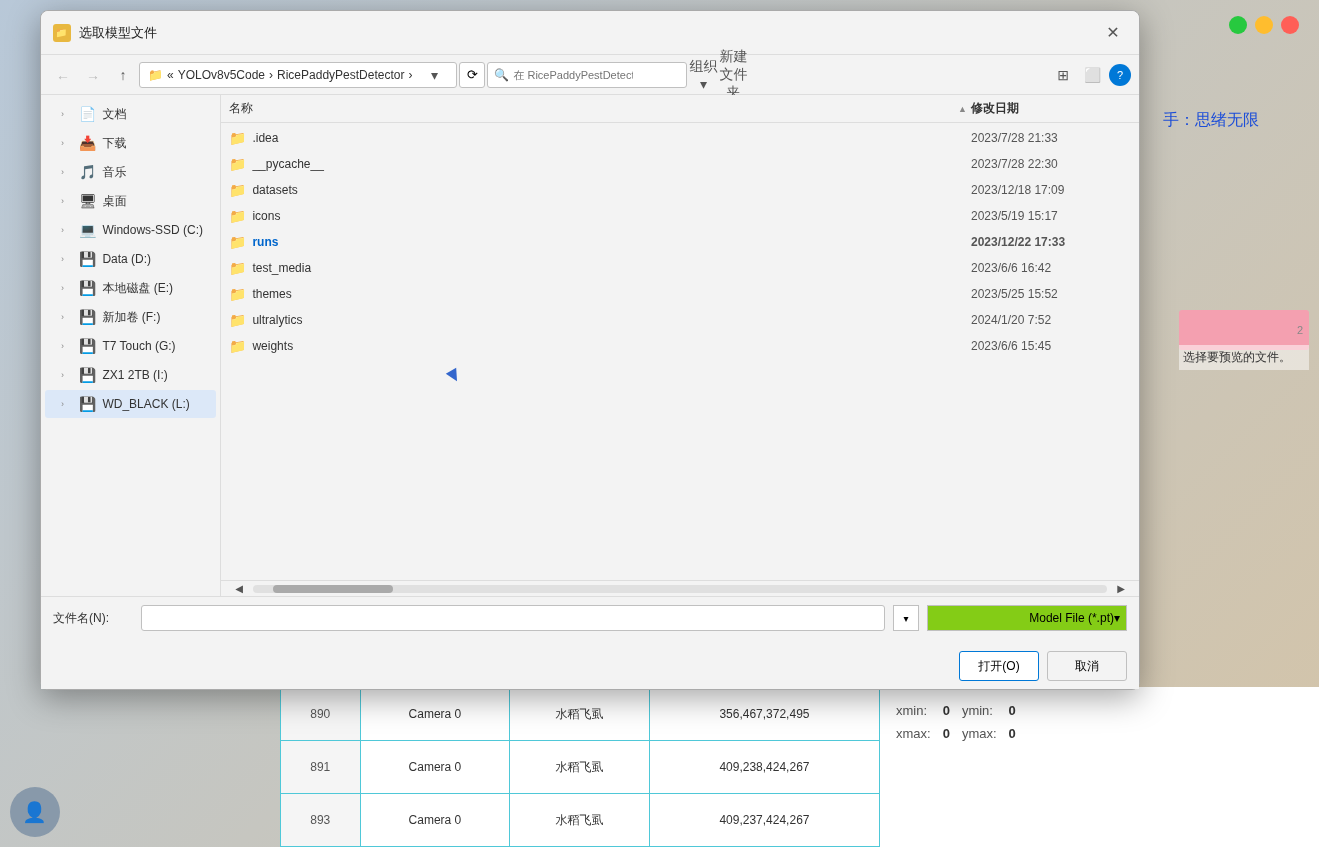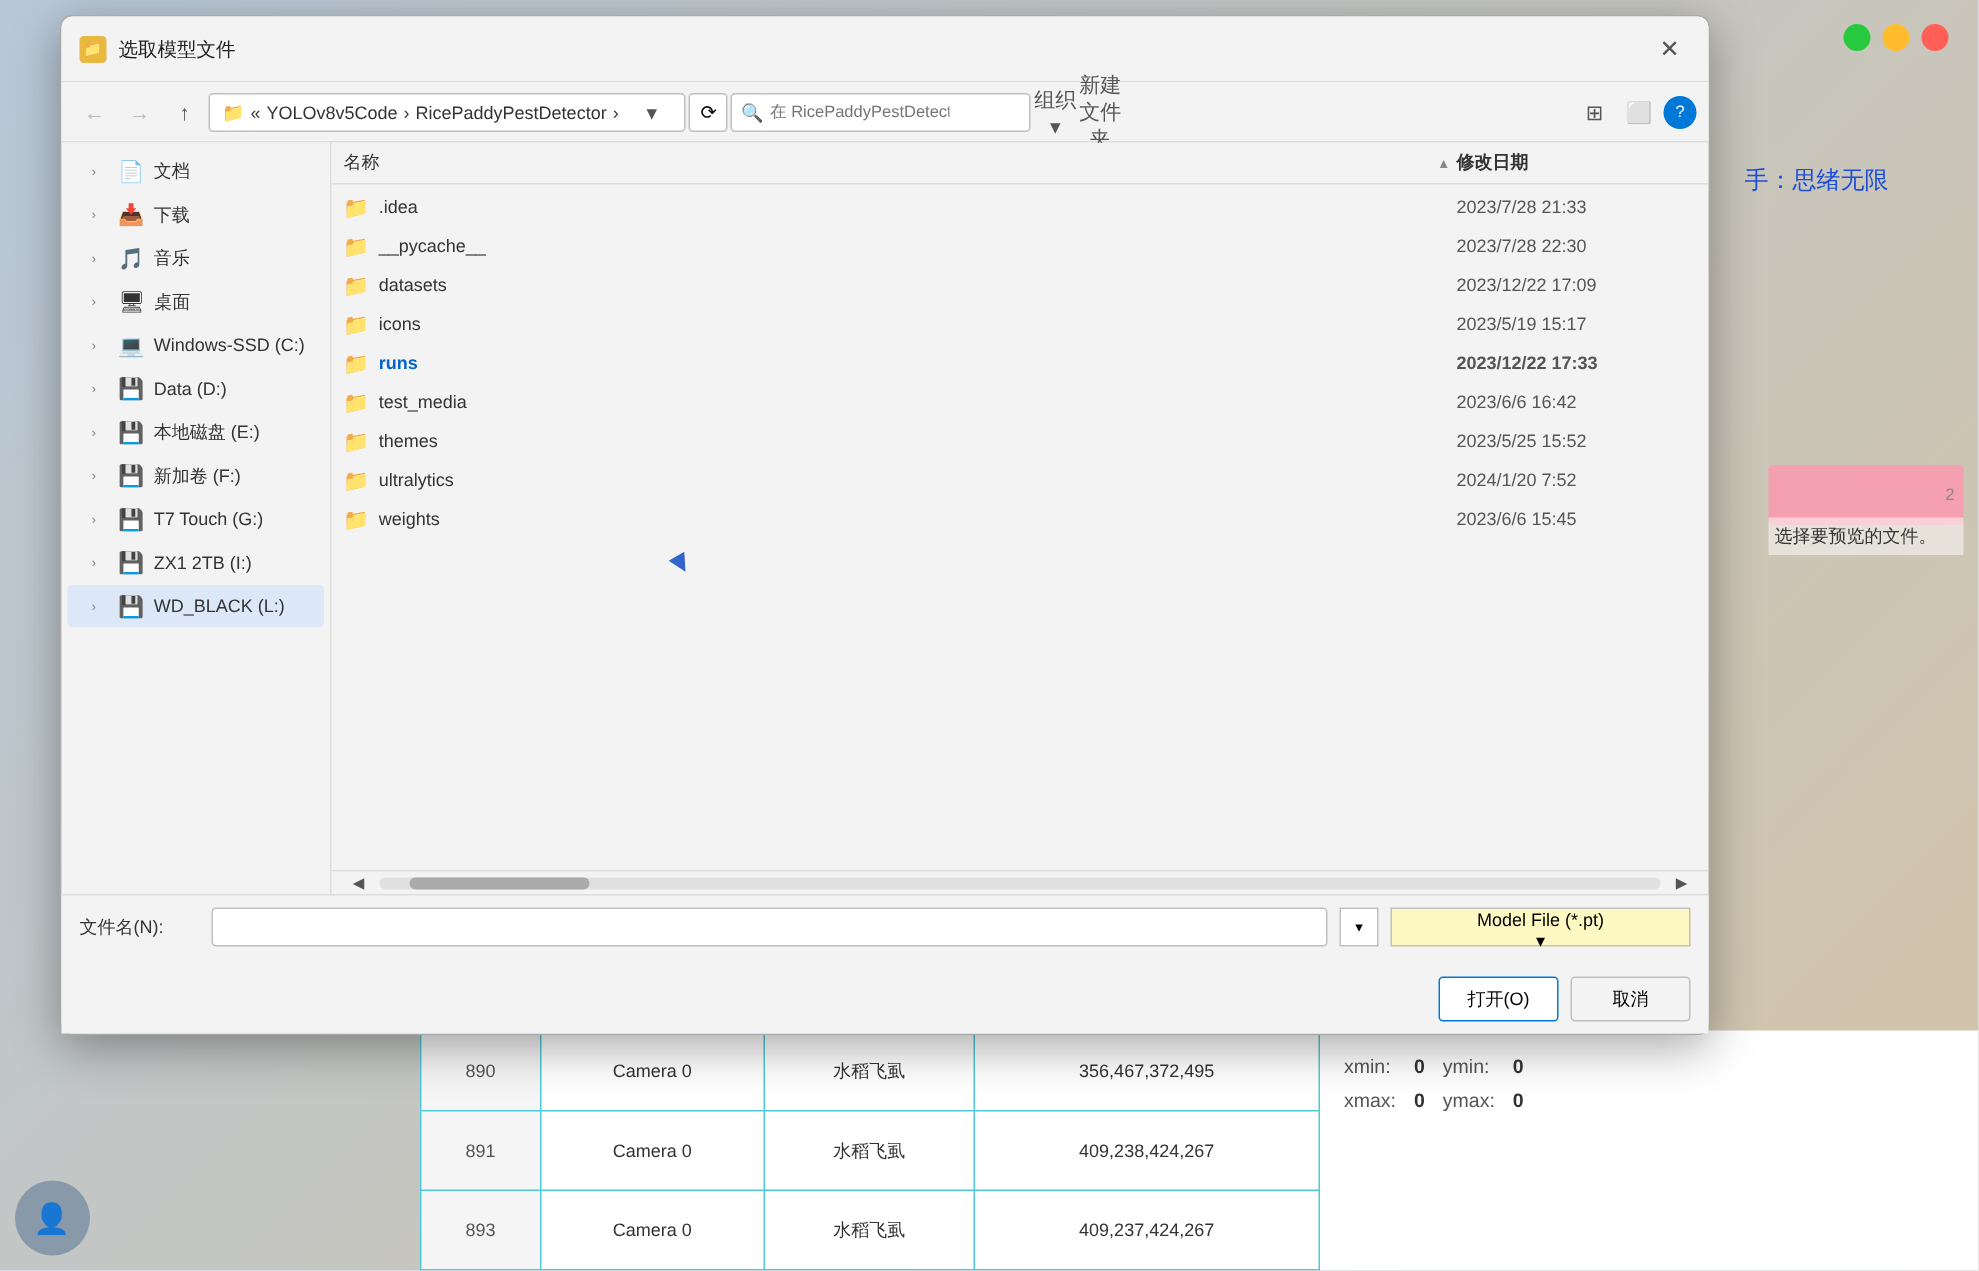--- a/index.html
+++ b/index.html
@@ -378,28 +378,27 @@
       cursor: pointer;
       display: flex;
       align-items: center;
       justify-content: center;
       font-size: 10px;
     }
     .filetype-select {
       width: 200px;
       height: 26px;
       border: 1px solid #c0c0c0;
-      background: #fef9c3;
+      background: #84cc16;
       padding: 0 6px;
       font-size: 12px;
       display: flex;
       align-items: center;
-      justify-content: flex-start;
-      cursor: pointer;
-      flex-direction: column;
+      justify-content: flex-end;
+      cursor: pointer;
     }
     .action-row {
       display: flex;
       align-items: center;
       justify-content: flex-end;
       gap: 8px;
     }
     .action-btn {
       height: 30px;
       min-width: 80px;
@@ -633,21 +632,21 @@
       <span class="file-date">2023/7/28 21:33</span>
     </div>
           <div class="file-item">
       <span class="folder-icon">📁</span>
       <span class="file-name">__pycache__</span>
       <span class="file-date">2023/7/28 22:30</span>
     </div>
           <div class="file-item">
       <span class="folder-icon">📁</span>
       <span class="file-name">datasets</span>
-      <span class="file-date">2023/12/22 17:09</span>
+      <span class="file-date">2023/12/18 17:09</span>
     </div>
           <div class="file-item">
       <span class="folder-icon">📁</span>
       <span class="file-name">icons</span>
       <span class="file-date">2023/5/19 15:17</span>
     </div>
           <div class="file-item highlighted">
       <span class="folder-icon">📁</span>
       <span class="file-name">runs</span>
       <span class="file-date">2023/12/22 17:33</span>

